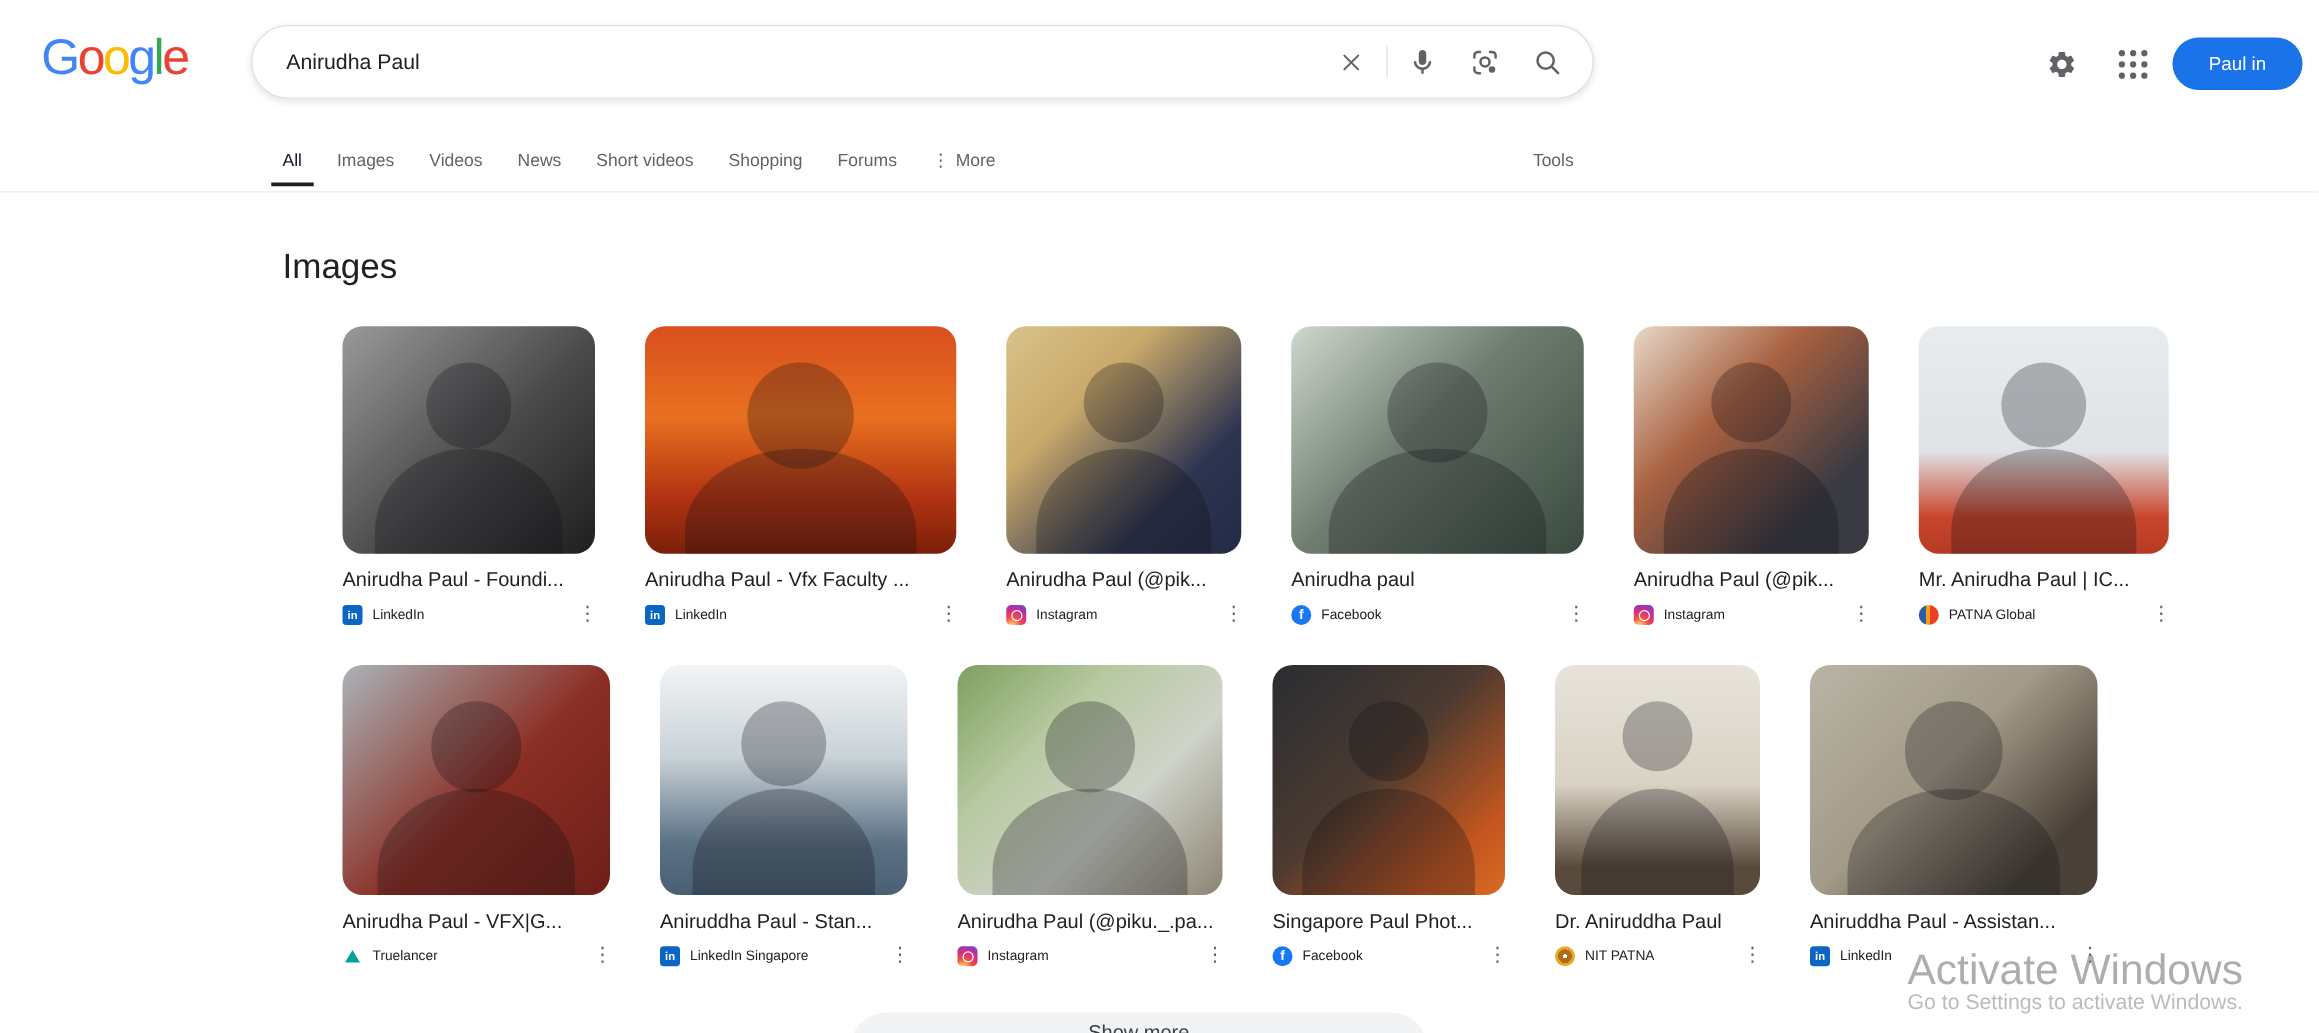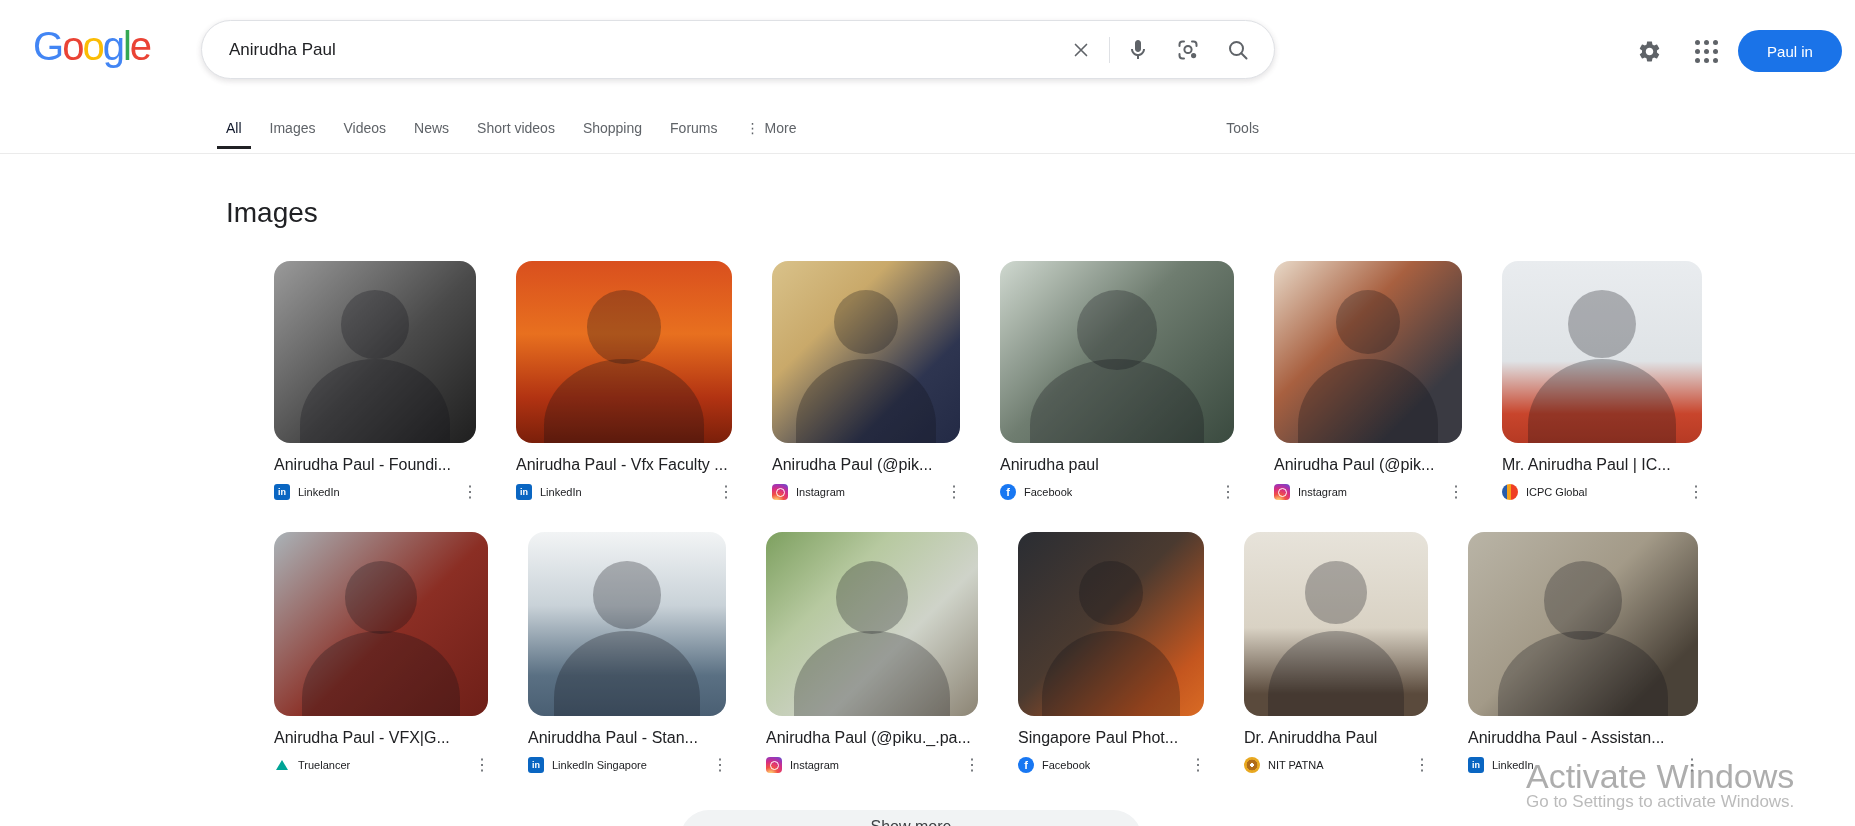--- a/index.html
+++ b/index.html
@@ -186,21 +186,21 @@
 <div class="abs row row1">
   <div class="card" style="width:202px">
     <div class="thumb p1"></div>
     <div class="caption">Anirudha Paul - Foundi...</div>
     <div class="srcrow">
       <span class="fav linkedin"></span>
       <span class="srclabel">LinkedIn</span>
       <span class="menu">⋮</span>
     </div>
   </div>
-  <div class="card" style="width:216px">
+  <div class="card" style="width:249px">
     <div class="thumb p2"></div>
     <div class="caption">Anirudha Paul - Vfx Faculty ...</div>
     <div class="srcrow">
       <span class="fav linkedin"></span>
       <span class="srclabel">LinkedIn</span>
       <span class="menu">⋮</span>
     </div>
   </div>
   <div class="card" style="width:188px">
     <div class="thumb p3"></div>
@@ -227,21 +227,21 @@
       <span class="fav instagram"></span>
       <span class="srclabel">Instagram</span>
       <span class="menu">⋮</span>
     </div>
   </div>
   <div class="card" style="width:200px">
     <div class="thumb p6"></div>
     <div class="caption">Mr. Anirudha Paul | IC...</div>
     <div class="srcrow">
       <span class="fav icpc"></span>
-      <span class="srclabel">ICPC Global</span>
+      <span class="srclabel">PATNA Global</span>
       <span class="menu">⋮</span>
     </div>
   </div>
 </div>
 
 <div class="abs row row2">
   <div class="card" style="width:214px">
     <div class="thumb p7"></div>
     <div class="caption">Anirudha Paul - VFX|G...</div>
     <div class="srcrow">
@@ -270,21 +270,21 @@
   </div>
   <div class="card" style="width:186px">
     <div class="thumb p10"></div>
     <div class="caption">Singapore Paul Phot...</div>
     <div class="srcrow">
       <span class="fav facebook"></span>
       <span class="srclabel">Facebook</span>
       <span class="menu">⋮</span>
     </div>
   </div>
-  <div class="card" style="width:184px">
+  <div class="card" style="width:164px">
     <div class="thumb p11"></div>
     <div class="caption">Dr. Aniruddha Paul</div>
     <div class="srcrow">
       <span class="fav nit"></span>
       <span class="srclabel">NIT PATNA</span>
       <span class="menu">⋮</span>
     </div>
   </div>
   <div class="card" style="width:230px">
     <div class="thumb p12"></div>

